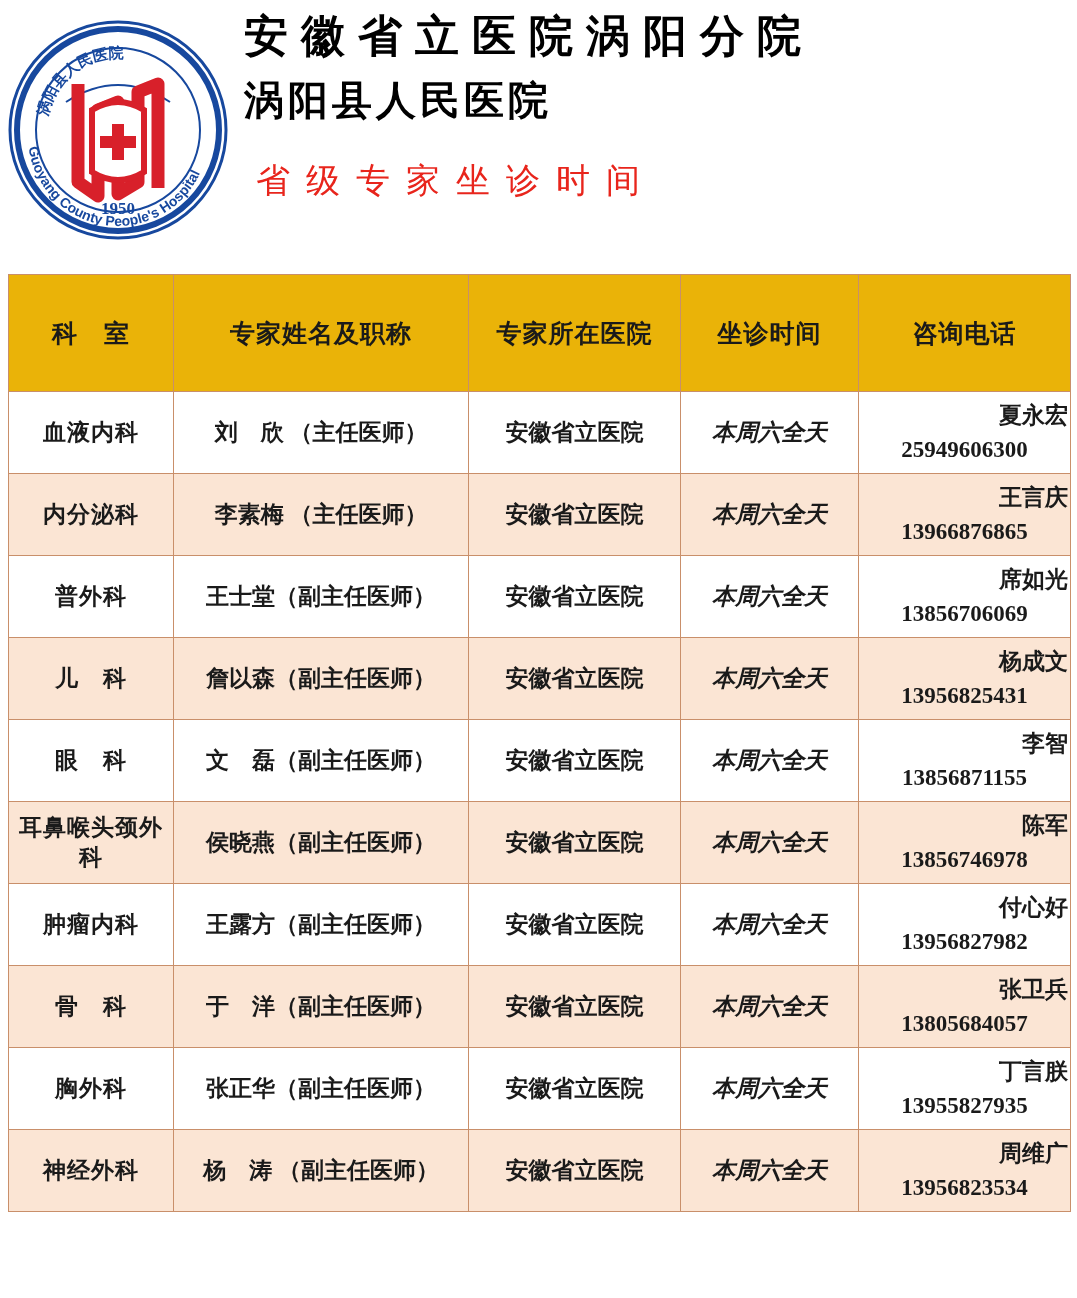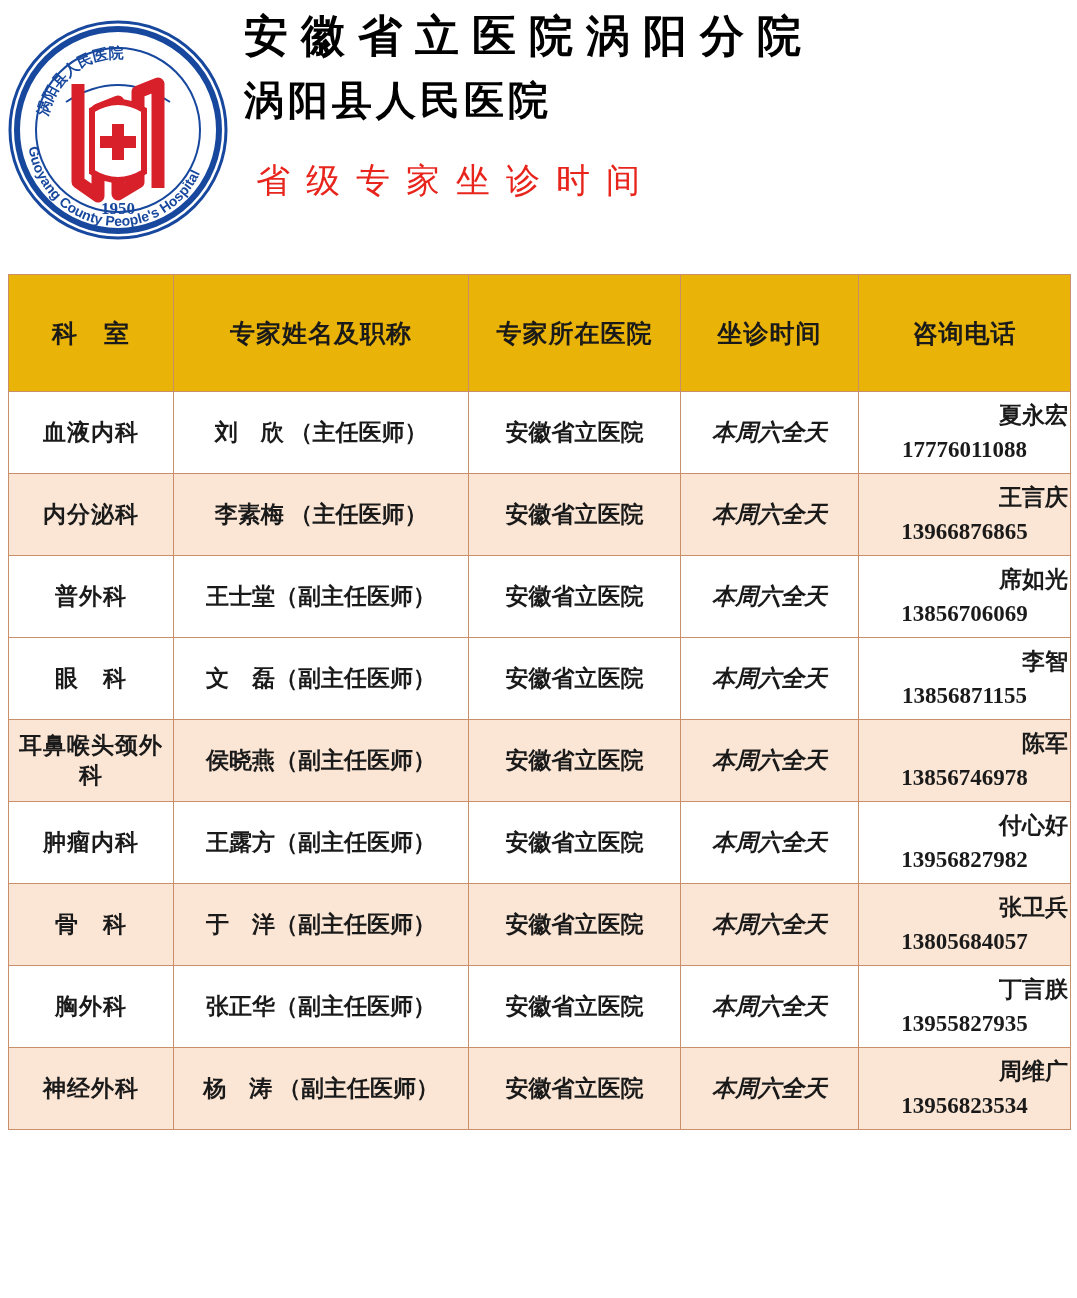--- a/index.html
+++ b/index.html
@@ -171,41 +171,51 @@
         </tr>
       </thead>
       <tbody id="table-body">
           <tr class="plain">
             <td class="dept">血液内科</td>
             <td class="doctor">刘　欣 （主任医师）</td>
             <td class="hospital">安徽省立医院</td>
             <td class="time">本周六全天</td>
             <td class="phone">
               <span class="phone-name">夏永宏</span>
-              <span class="phone-num">17776011088</span>
+              <span class="phone-num">25949606300</span>
             </td>
           </tr>
           <tr class="alt">
             <td class="dept">内分泌科</td>
             <td class="doctor">李素梅 （主任医师）</td>
             <td class="hospital">安徽省立医院</td>
             <td class="time">本周六全天</td>
             <td class="phone">
               <span class="phone-name">王言庆</span>
               <span class="phone-num">13966876865</span>
             </td>
           </tr>
           <tr class="plain">
             <td class="dept">普外科</td>
             <td class="doctor">王士堂（副主任医师）</td>
             <td class="hospital">安徽省立医院</td>
             <td class="time">本周六全天</td>
             <td class="phone">
               <span class="phone-name">席如光</span>
               <span class="phone-num">13856706069</span>
+            </td>
+          </tr>
+          <tr class="alt">
+            <td class="dept">儿　科</td>
+            <td class="doctor">詹以森（副主任医师）</td>
+            <td class="hospital">安徽省立医院</td>
+            <td class="time">本周六全天</td>
+            <td class="phone">
+              <span class="phone-name">杨成文</span>
+              <span class="phone-num">13956825431</span>
             </td>
           </tr>
           <tr class="plain">
             <td class="dept">眼　科</td>
             <td class="doctor">文　磊（副主任医师）</td>
             <td class="hospital">安徽省立医院</td>
             <td class="time">本周六全天</td>
             <td class="phone">
               <span class="phone-name">李智</span>
               <span class="phone-num">13856871155</span>

